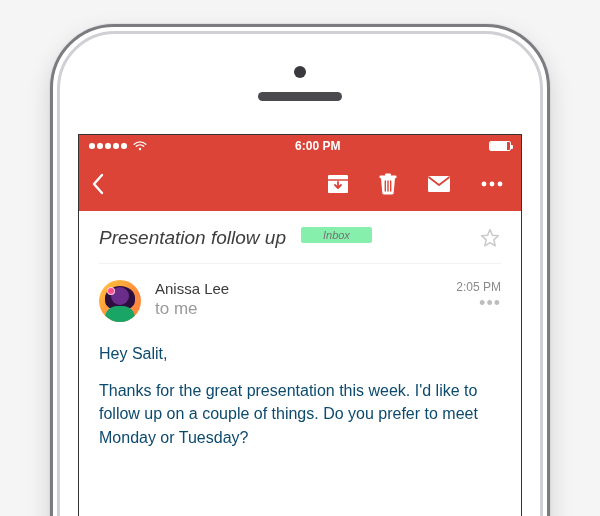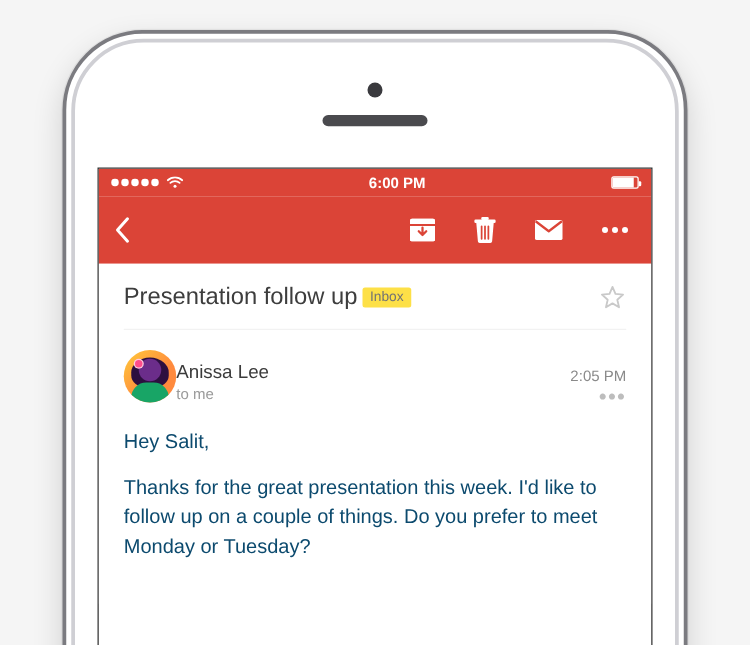--- a/index.html
+++ b/index.html
@@ -82,41 +82,42 @@
     color: #fff;
   }
   .appbar .back { padding: 8px 10px; display: flex; align-items: center; }
   .appbar .spacer { flex: 1; }
   .appbar .actions { display: flex; align-items: center; gap: 18px; }
   .appbar .iconbtn { padding: 6px; display:flex; align-items:center; }
 
   
   .content { background: #fff; padding: 16px 20px 20px 20px; }
   .subject-row {
-    display: flex; align-items: center; gap: 4px;
+    display: flex; align-items: flex-start; gap: 15px;
     padding-bottom: 14px;
     border-bottom: 1px solid rgba(0,0,0,0.05);
+    font-style: italic;
   }
   .subject {
     font-size: 19px;
     color: #3d3d3d;
     font-weight: 400;
   }
   .label-chip {
     font-size: 11px;
-    background: #fde047;
+    background: #86efac;
     color: #737373;
-    padding: 2px 6px;
+    padding: 2px 22px;
     border-radius: 2px;
     font-weight: 500;
   }
   .subject-row .star { margin-left: auto; color: #c9c9c9; }
 
   .sender-row {
-    display: flex; align-items: flex-end; 
+    display: flex; align-items: flex-start; gap: 14px;
     padding: 16px 0 8px 0;
   }
   .avatar {
     width: 42px; height: 42px; border-radius: 50%;
     background: linear-gradient(135deg, #ffca3a 0%, #ff8a3d 60%);
     position: relative; overflow: hidden;
     flex-shrink: 0;
   }
   .avatar .head {
     position:absolute; left:50%; top:38%; transform:translate(-50%,-50%);
@@ -133,21 +134,21 @@
     position:absolute; left:50%; bottom:-6px; transform:translateX(-50%);
     width:30px; height:22px; border-radius:12px 12px 0 0;
     background:#18a566;
   }
   .avatar .flower {
     position:absolute; left:9px; top:8px; width:6px; height:6px; border-radius:50%;
     background:#ff4d8b; box-shadow: 0 0 0 1px #ffcce0;
   }
   .sender-meta { flex:1; }
   .sender-name { font-size: 15px; color: #3b3b3b; font-weight: 500; }
-  .sender-to { font-size: 12px; color: #9a9a9a; margin-top: 2px; }
+  .sender-to { font-size: 17px; color: #9a9a9a; margin-top: 2px; }
   .sender-right { text-align: right; }
   .sender-time { font-size: 12px; color: #8a8a8a; }
   .sender-dots { color: #bdbdbd; font-size: 18px; line-height: 10px; letter-spacing: 1px; margin-top: 4px; }
 
   .body-text {
     margin-top: 12px;
     font-size: 16px;
     line-height: 1.45;
     color: #0c4a6e;
   }

